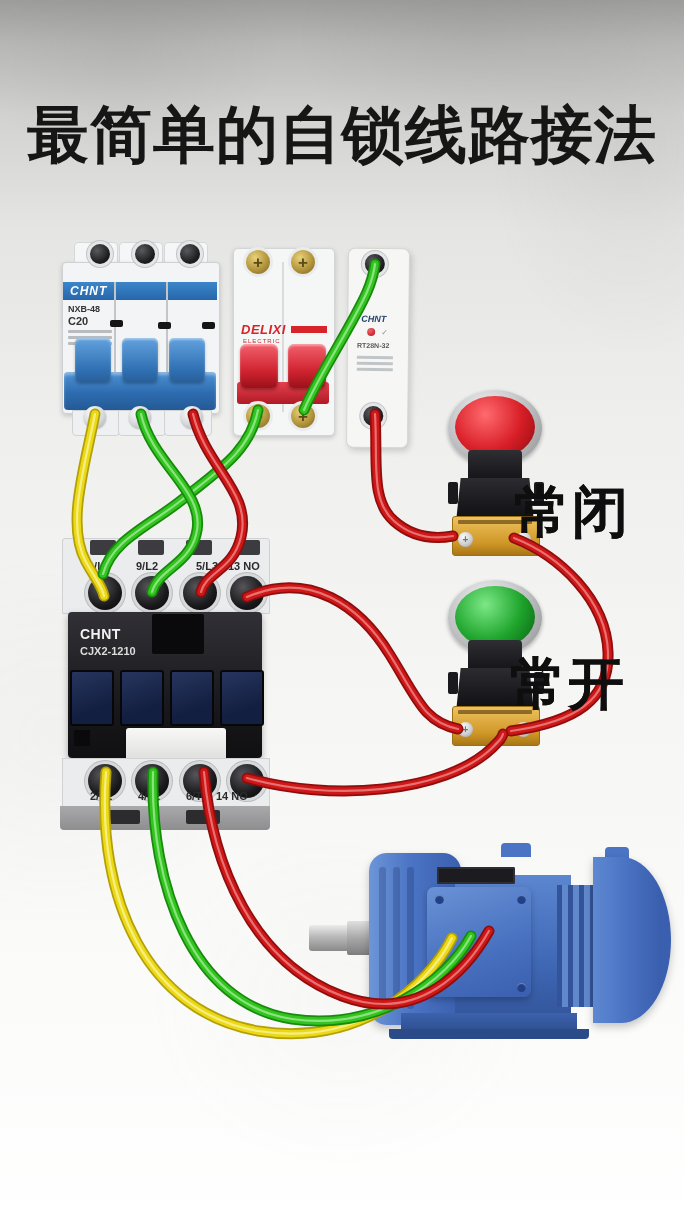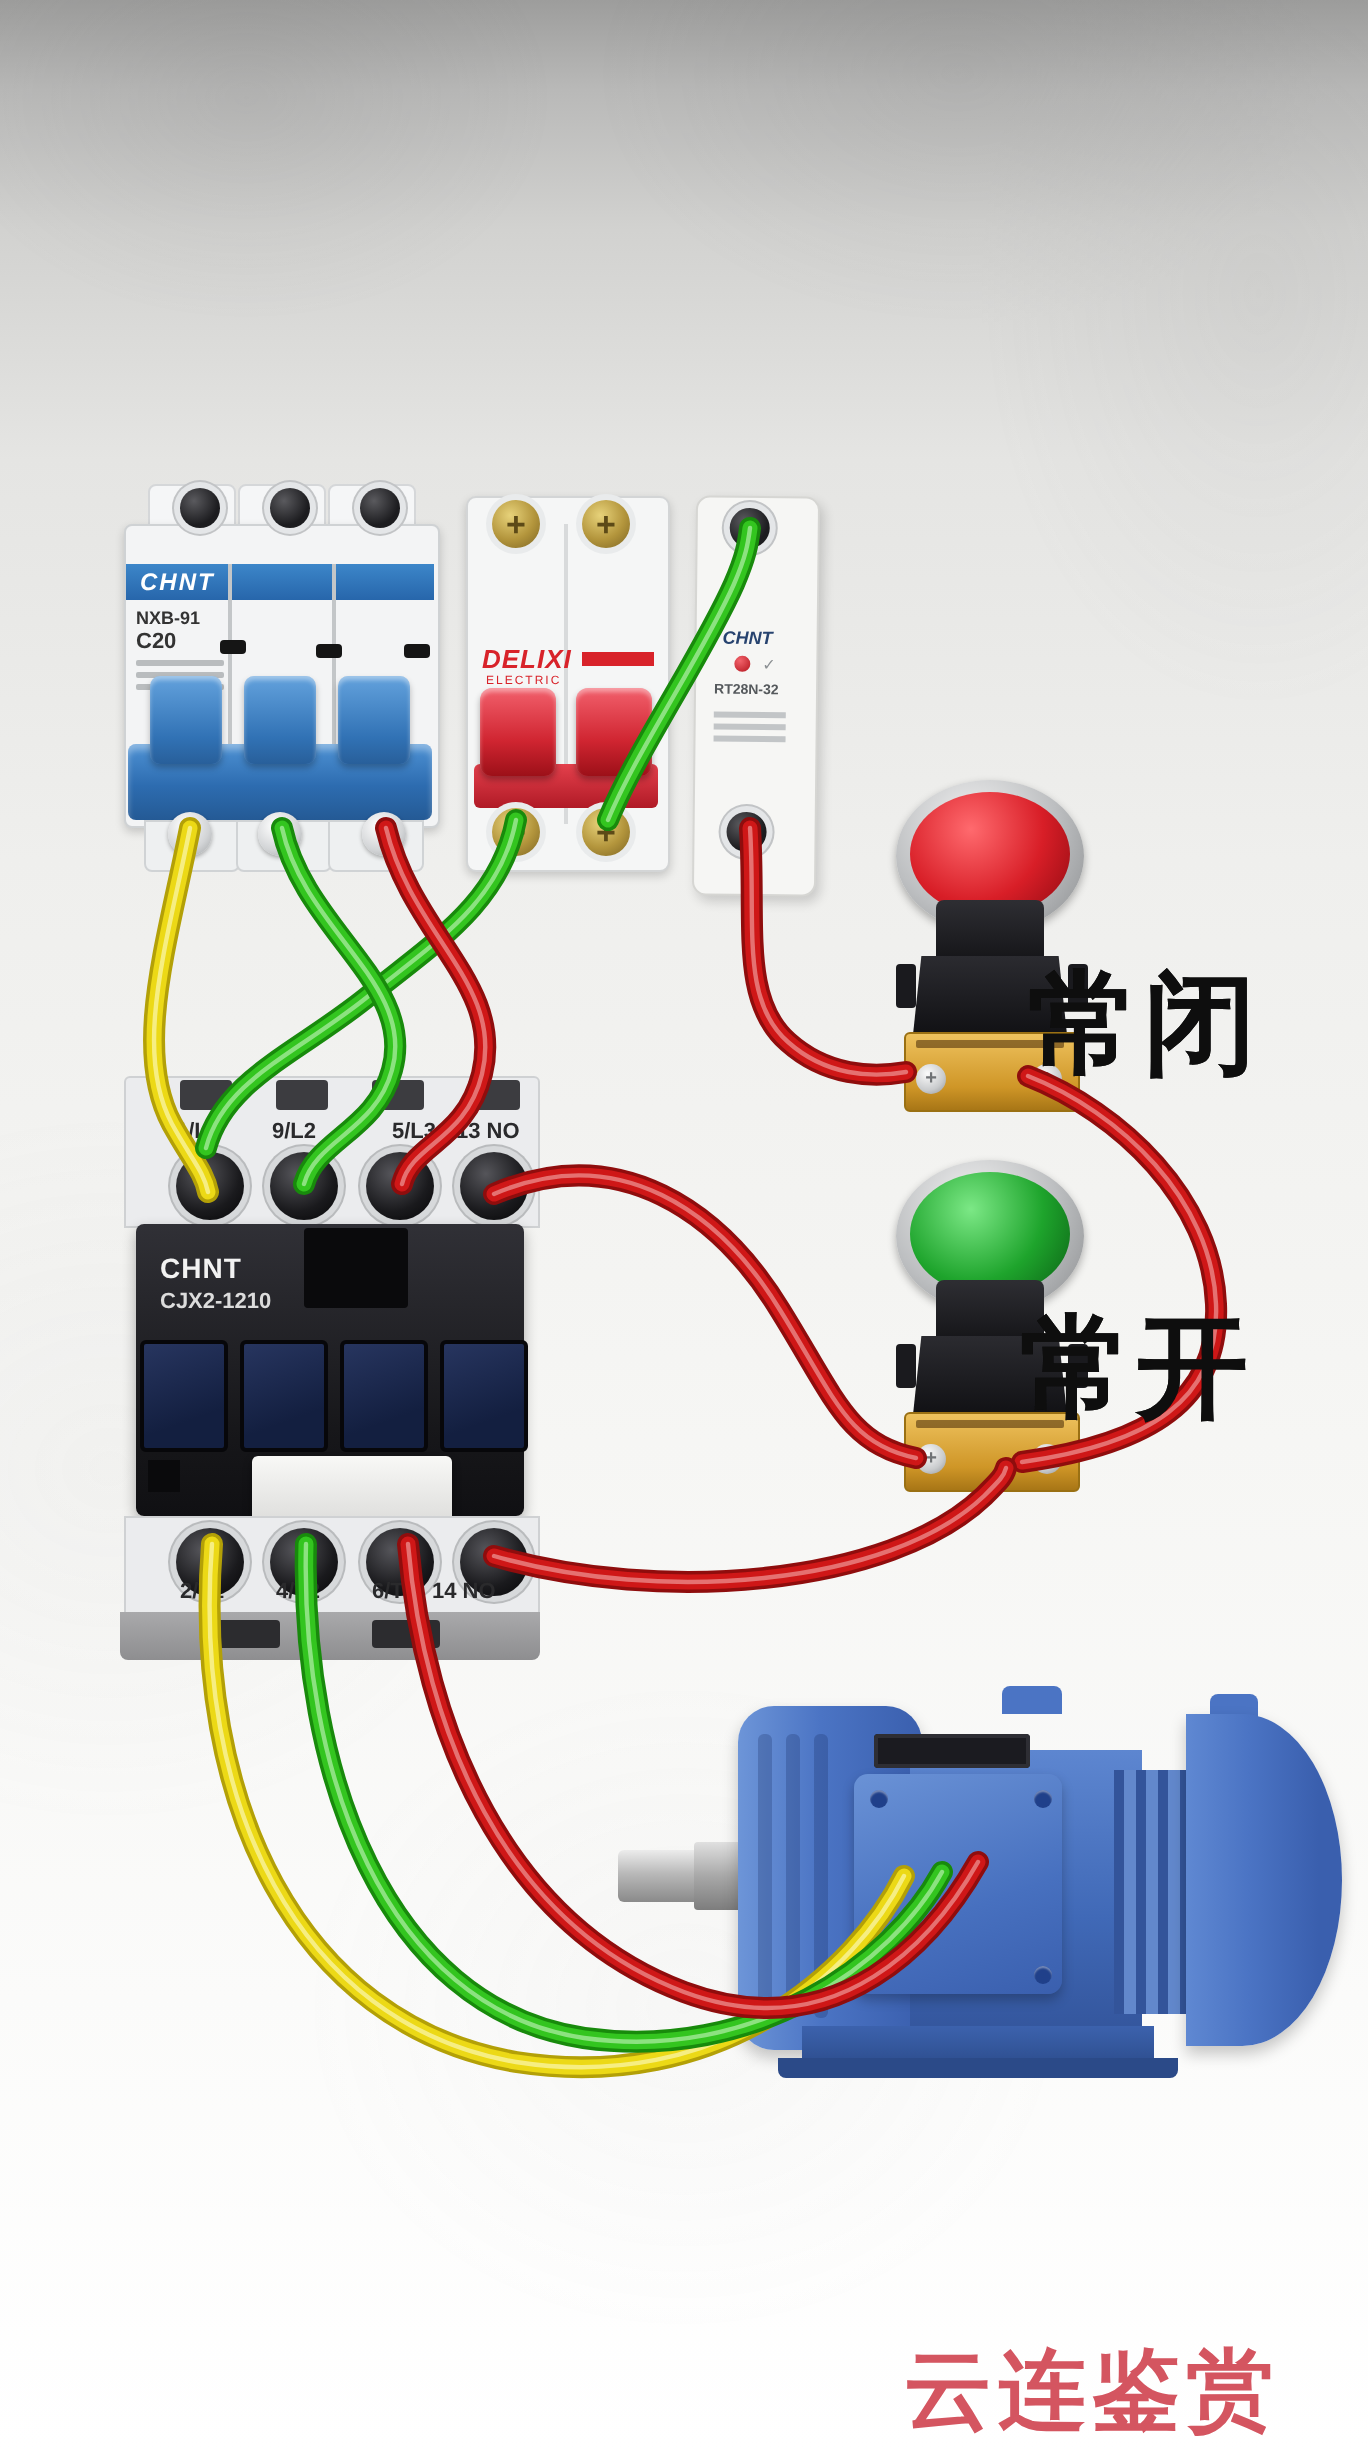--- a/index.html
+++ b/index.html
@@ -111,35 +111,36 @@
   .motor .base{position:absolute;left:96px;top:170px;width:176px;height:20px;background:linear-gradient(180deg,#3c62ad,#2d4d8d);}
   .motor .base2{position:absolute;left:84px;top:186px;width:200px;height:10px;background:#2b4a88;border-radius:0 0 4px 4px;}
   .wm{position:absolute;left:452px;top:1166px;font-size:44px;font-weight:700;color:#d45560;letter-spacing:3px;}
   svg.wires{position:absolute;left:0;top:0;pointer-events:none;}
 </style>
 </head>
 <body>
 
 <div class="stage">
 
+  <div class="title">最简单的自锁线路接法</div>
 
   <div class="abs cb3">
     <div class="tab" style="left:12px"></div>
     <div class="tab" style="left:57px"></div>
     <div class="tab" style="left:102px"></div>
     <div class="body"></div>
     <div class="screw-dark" style="left:28px;top:2px"></div>
     <div class="screw-dark" style="left:73px;top:2px"></div>
     <div class="screw-dark" style="left:118px;top:2px"></div>
     <div class="band"></div>
     <div class="brand">CHNT</div>
     <div class="sep" style="left:52px"></div>
     <div class="sep" style="left:104px"></div>
     <div class="lbl">
-      <div class="model">NXB-91</div>
+      <div class="model">NXB-48</div>
       <div class="rating">C20</div>
       <div class="micro"></div>
       <div class="micro"></div>
       <div class="micro"></div>
     </div>
     <div class="dash" style="left:48px;top:78px"></div>
     <div class="dash" style="left:96px;top:80px"></div>
     <div class="dash" style="left:140px;top:80px"></div>
     <div class="mark333">333</div>
     <div class="hbase"></div>
@@ -333,14 +334,13 @@
     <g fill="none" stroke-linecap="round">
       <path d="M204 772 C212 865 252 962 342 996 C420 1025 468 968 489 931" stroke="#8f0d0d" stroke-width="11"></path>
       <path d="M204 772 C212 865 252 962 342 996 C420 1025 468 968 489 931" stroke="#cf1717" stroke-width="7.5"></path>
       <path d="M204 772 C212 865 252 962 342 996 C420 1025 468 968 489 931" stroke="rgba(255,225,225,.45)" stroke-width="2.2"></path>
     </g>
   </svg>
 
   <div class="anno" style="left:514px;top:484px">常闭</div>
   <div class="anno" style="left:510px;top:656px">常开</div>
 
-  <div class="wm">云连鉴赏</div>
 </div>
 
 </body></html>

